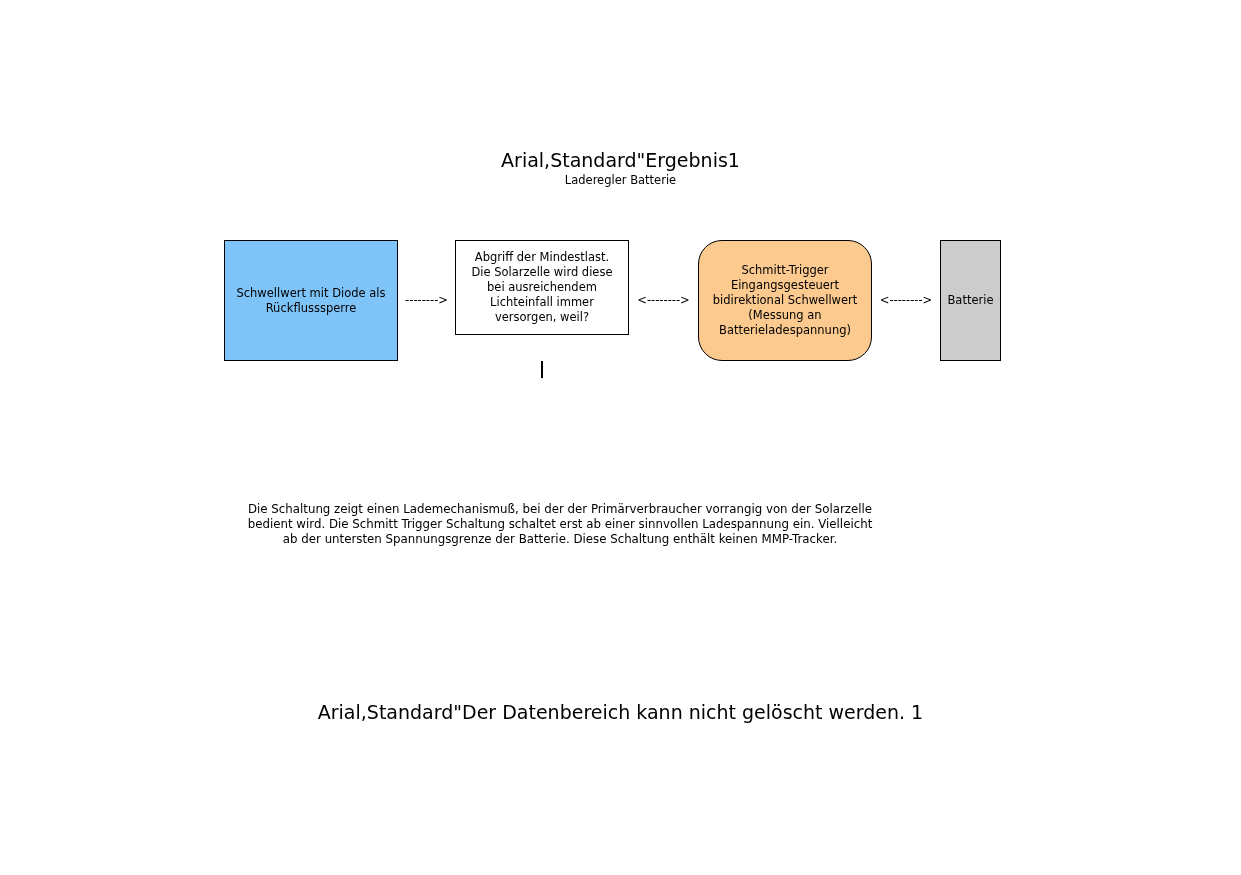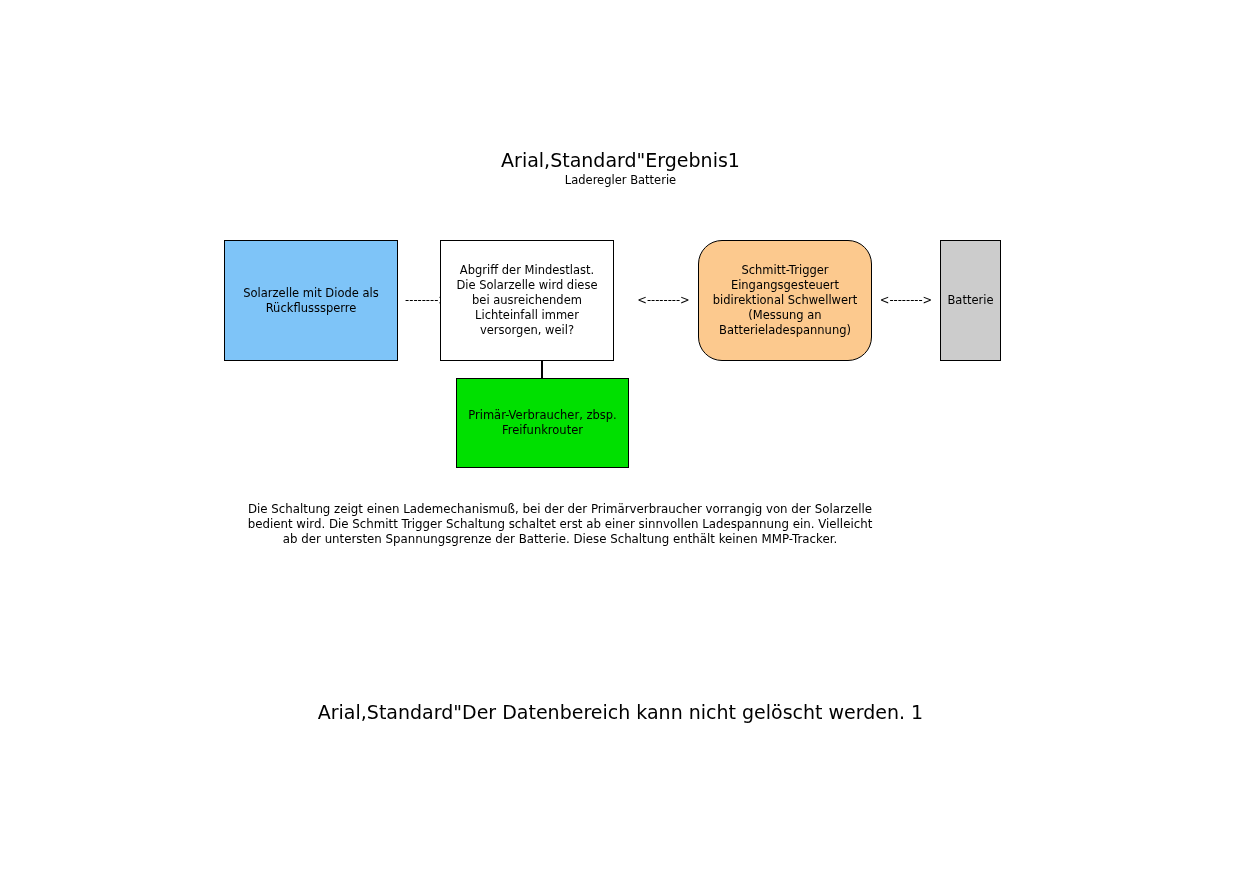--- a/index.html
+++ b/index.html
@@ -23,21 +23,21 @@
 
   .box {
     position: absolute;
     border: 1.5px solid #000000;
     display: flex; align-items: center; justify-content: center;
     text-align: center;
     font-size: 11.5px; line-height: 15px;
     padding: 4px 8px;
   }
   .box-solar    { left: 224px; top: 240px; width: 174px; height: 121px; }
-  .box-tap      { left: 440px; top: 240px; width: 174px; height: 121px; }
+  .box-tap      { left: 455px; top: 240px; width: 174px; height: 95px; }
   .box-schmitt  { left: 698px; top: 240px; width: 174px; height: 121px; border-radius: 24px; }
   .box-battery  { left: 940px; top: 240px; width:  61px; height: 121px; }
   .box-consumer { left: 456px; top: 378px; width: 173px; height:  90px; }
 
   .arrow-label {
     position: absolute; top: 292px; height: 15px;
     font-size: 11.5px; letter-spacing: 0px;
     display: flex; align-items: center; justify-content: center;
     white-space: nowrap;
   }
@@ -64,21 +64,21 @@
 </head>
 <body>
 
 <div class="canvas">
 
   <div class="page-title">Arial,Standard"Ergebnis1</div>
 
   <div class="page-subtitle">Laderegler Batterie</div>
 
   <div class="box box-solar" style="background-color: rgb(126, 196, 248);">
-    <span>Solarzelle mit Diode als Rückflusssperre</span>
+    <span>Schwellwert mit Diode als Rückflusssperre</span>
   </div>
 
   <div class="arrow-label arrow-1">--------&gt;</div>
 
   <div class="box box-tap" style="background-color: rgb(255, 255, 255);">
     <span>Abgriff der Mindestlast. Die Solarzelle wird diese bei ausreichendem Lichteinfall immer versorgen, weil?</span>
   </div>
 
   <div class="arrow-label arrow-2">&lt;--------&gt;</div>
 
@@ -87,21 +87,18 @@
   </div>
 
   <div class="arrow-label arrow-3">&lt;--------&gt;</div>
 
   <div class="box box-battery" style="background-color: rgb(204, 204, 204); text-align: right;">
     <span>Batterie</span>
   </div>
 
   <div class="connector-v"></div>
 
-  <div class="box box-consumer" style="background-color: rgb(0, 224, 0);">
-    <span>Primär-Verbraucher, zbsp. Freifunkrouter</span>
-  </div>
 
   <div class="description">Die Schaltung zeigt einen Lademechanismuß, bei der der Primärverbraucher vorrangig von der Solarzelle bedient wird. Die Schmitt Trigger Schaltung schaltet erst ab einer sinnvollen Ladespannung ein. Vielleicht ab der untersten Spannungsgrenze der Batterie. Diese Schaltung enthält keinen MMP-Tracker.</div>
 
   <div class="footer-title">Arial,Standard"Der Datenbereich kann nicht gelöscht werden. 1</div>
 
 </div>
 
 </body></html>

